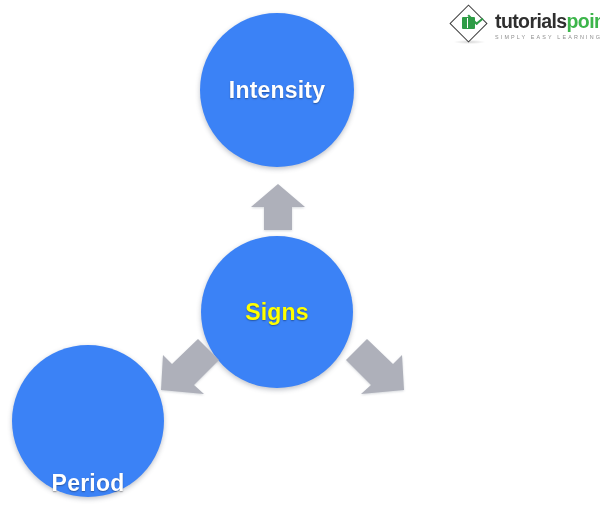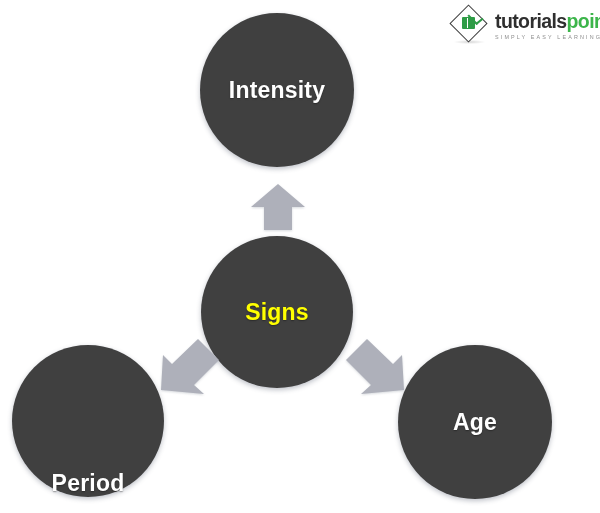--- a/index.html
+++ b/index.html
@@ -97,21 +97,21 @@
     font-size: 5.4px;
     letter-spacing: 2.15px;
     color: #8d8d8d;
     white-space: nowrap;
   }
 
   
   .node {
     position: absolute;
     border-radius: 50%;
-    background: #404040;
+    background: #3b82f6;
     display: flex;
     align-items: center;
     justify-content: center;
     box-shadow: 0 2px 5px rgba(60,70,90,0.33);
     box-sizing: border-box;
   }
   .node-label {
     font-size: 23px;
     font-weight: bold;
     color: #ffffff;
@@ -169,23 +169,20 @@
   </div>
 
   <div class="node" id="node-signs">
     <span class="node-label">Signs</span>
   </div>
 
   <div class="node" id="node-period">
     <span class="node-label">Period</span>
   </div>
 
-  <div class="node" id="node-age">
-    <span class="node-label">Age</span>
-  </div>
 
   <svg class="arrow" id="arrow-up" viewBox="0 0 56 48">
     <polygon points="28,1 55,24 42,24 42,47 14,47 14,24 1,24" fill="#aeb0ba"></polygon>
   </svg>
 
   <svg class="arrow" id="arrow-left" viewBox="0 0 68 66">
     <polygon points="4,54 6,19 15,28 41,3 62,24 37,49 47,58" fill="#aeb0ba"></polygon>
   </svg>
 
   <svg class="arrow" id="arrow-right" viewBox="0 0 68 66">

